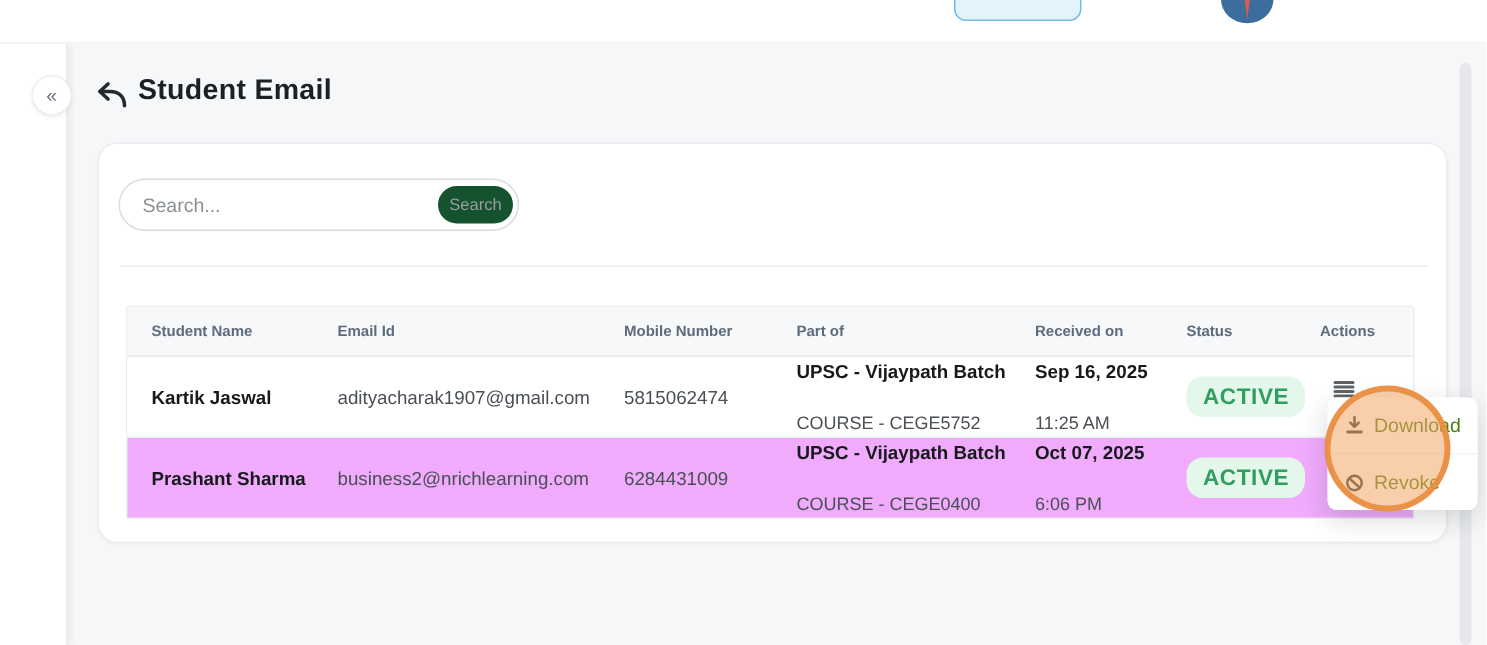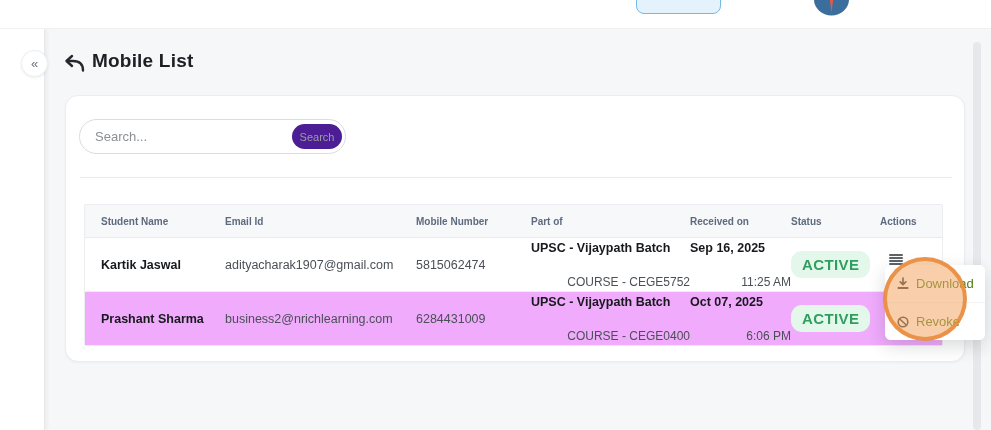--- a/index.html
+++ b/index.html
@@ -21,35 +21,35 @@
   .collapse-btn { position:absolute; left:21px; top:50px; width:27px; height:27px; background:#fff; border:1px solid #eceef0; border-radius:50%; box-shadow:0 1px 3px rgba(0,0,0,0.07); color:#6b7280; font-size:13px; line-height:25px; text-align:center; z-index:3; cursor:pointer; }
   .back-arrow { position:absolute; left:62px; top:53px; width:24px; height:20px; cursor:pointer; z-index:3; }
   .page-title { position:absolute; left:92px; top:50px; font-size:19px; font-weight:700; color:#1c1f23; letter-spacing:0.2px; z-index:3; }
 
   
   .card { position:absolute; left:65px; top:95px; width:900px; height:267px; background:#fff; border:1px solid #ecedf0; border-radius:13px; box-shadow:0 1px 3px rgba(30,35,40,0.04); z-index:2; }
 
   .search-wrap { position:absolute; left:13px; top:23px; width:267px; height:35px; }
   .search-input { width:267px; height:35px; border:1px solid #d9dce0; border-radius:18px; padding:0 62px 0 15px; font-size:13px; color:#333; background:#fff; outline:none; font-family:"Liberation Sans", sans-serif; }
   .search-input::placeholder { color:#8b9095; }
-  .search-btn { position:absolute; right:4px; top:5px; width:50px; height:25px; border:none; border-radius:13px; background:#4c1d95; color:#999ea4; font-size:11px; cursor:pointer; font-family:"Liberation Sans", sans-serif; }
+  .search-btn { position:absolute; right:4px; top:5px; width:50px; height:25px; border:none; border-radius:13px; background:#14532d; color:#999ea4; font-size:11px; cursor:pointer; font-family:"Liberation Sans", sans-serif; }
   .card-divider { position:absolute; left:14px; top:81px; width:872px; height:1px; background:#e9ebee; }
 
   
   .table { position:absolute; left:18px; top:108px; width:859px; border:1px solid #ebedf0; border-radius:2px; font-size:12.5px; }
   .tr { display:grid; grid-template-columns:140px 191px 115px 159px 101px 89px 64px; align-items:center; }
   .thead { height:33px; background:#f7f8f9; border-bottom:1px solid #e8eaed; }
   .th { font-size:10px; font-weight:600; color:#5d6b7e; }
   .th:first-child, .td-first { padding-left:16px; }
   .row1 { height:54px; border-bottom:1px solid #edeff1; background:#fff; }
   .row2 { height:53px; background:#f0abfc; }
   .cell-strong { font-weight:700; color:#17191c; }
   .cell-muted { color:#4a5056; }
   .stack { display:flex; flex-direction:column; gap:20px; }
-  .stack .sub { font-size:12px; color:#4a5056; font-weight:400;text-align:right; }
+  .stack .sub { font-size:12px; color:#4a5056; font-weight:400; }
   .status-pill { display:inline-block; padding:5px 11px; background:#e4f7eb; color:#2f9e5f; font-size:15px; font-weight:700; letter-spacing:0.4px; border-radius:11px; }
   .hamburger { width:14px; height:12px; display:flex; flex-direction:column; justify-content:space-between; margin-left:9px; cursor:pointer; }
   .hamburger span { display:block; height:2px; background:#5f6468; border-radius:1px; }
 
   
   .action-menu { position:absolute; left:885px; top:265px; width:100px; height:75px; background:#fff; border-radius:6px; box-shadow:0 6px 18px rgba(20,25,30,0.16); z-index:5; overflow:hidden; }
   .menu-item { height:37px; display:flex; align-items:center; gap:7px; padding-left:12px; font-size:13px; color:#4d7c0f; cursor:pointer; background:#fff; }
   .menu-item + .menu-item { border-top:1px solid #f2f3f5; height:38px; }
 
   
@@ -79,21 +79,21 @@
   </svg>
   <svg class="side-chevron c2" viewBox="0 0 12 8">
     <polyline points="1.5,1.5 6,6 10.5,1.5" fill="none" stroke="#99a0a8" stroke-width="1.7" stroke-linecap="round" stroke-linejoin="round"></polyline>
   </svg>
 
   <div class="collapse-btn">«</div>
   <svg class="back-arrow" viewBox="0 0 24 20">
     <path d="M21 17.5 C21 11.5 17.5 8 11 8 L5 8" fill="none" stroke="#25282c" stroke-width="2.4" stroke-linecap="round" stroke-linejoin="round"></path>
     <path d="M10 3 L4.5 8 L10 13" fill="none" stroke="#25282c" stroke-width="2.4" stroke-linecap="round" stroke-linejoin="round"></path>
   </svg>
-  <div class="page-title">Mobile List</div>
+  <div class="page-title">Student Email</div>
 
   <div class="card">
     <div class="search-wrap">
       <input class="search-input" type="text" placeholder="Search..." style="">
       <button class="search-btn">Search</button>
     </div>
     <div class="card-divider"></div>
 
     <div class="table">
       <div class="tr thead">

